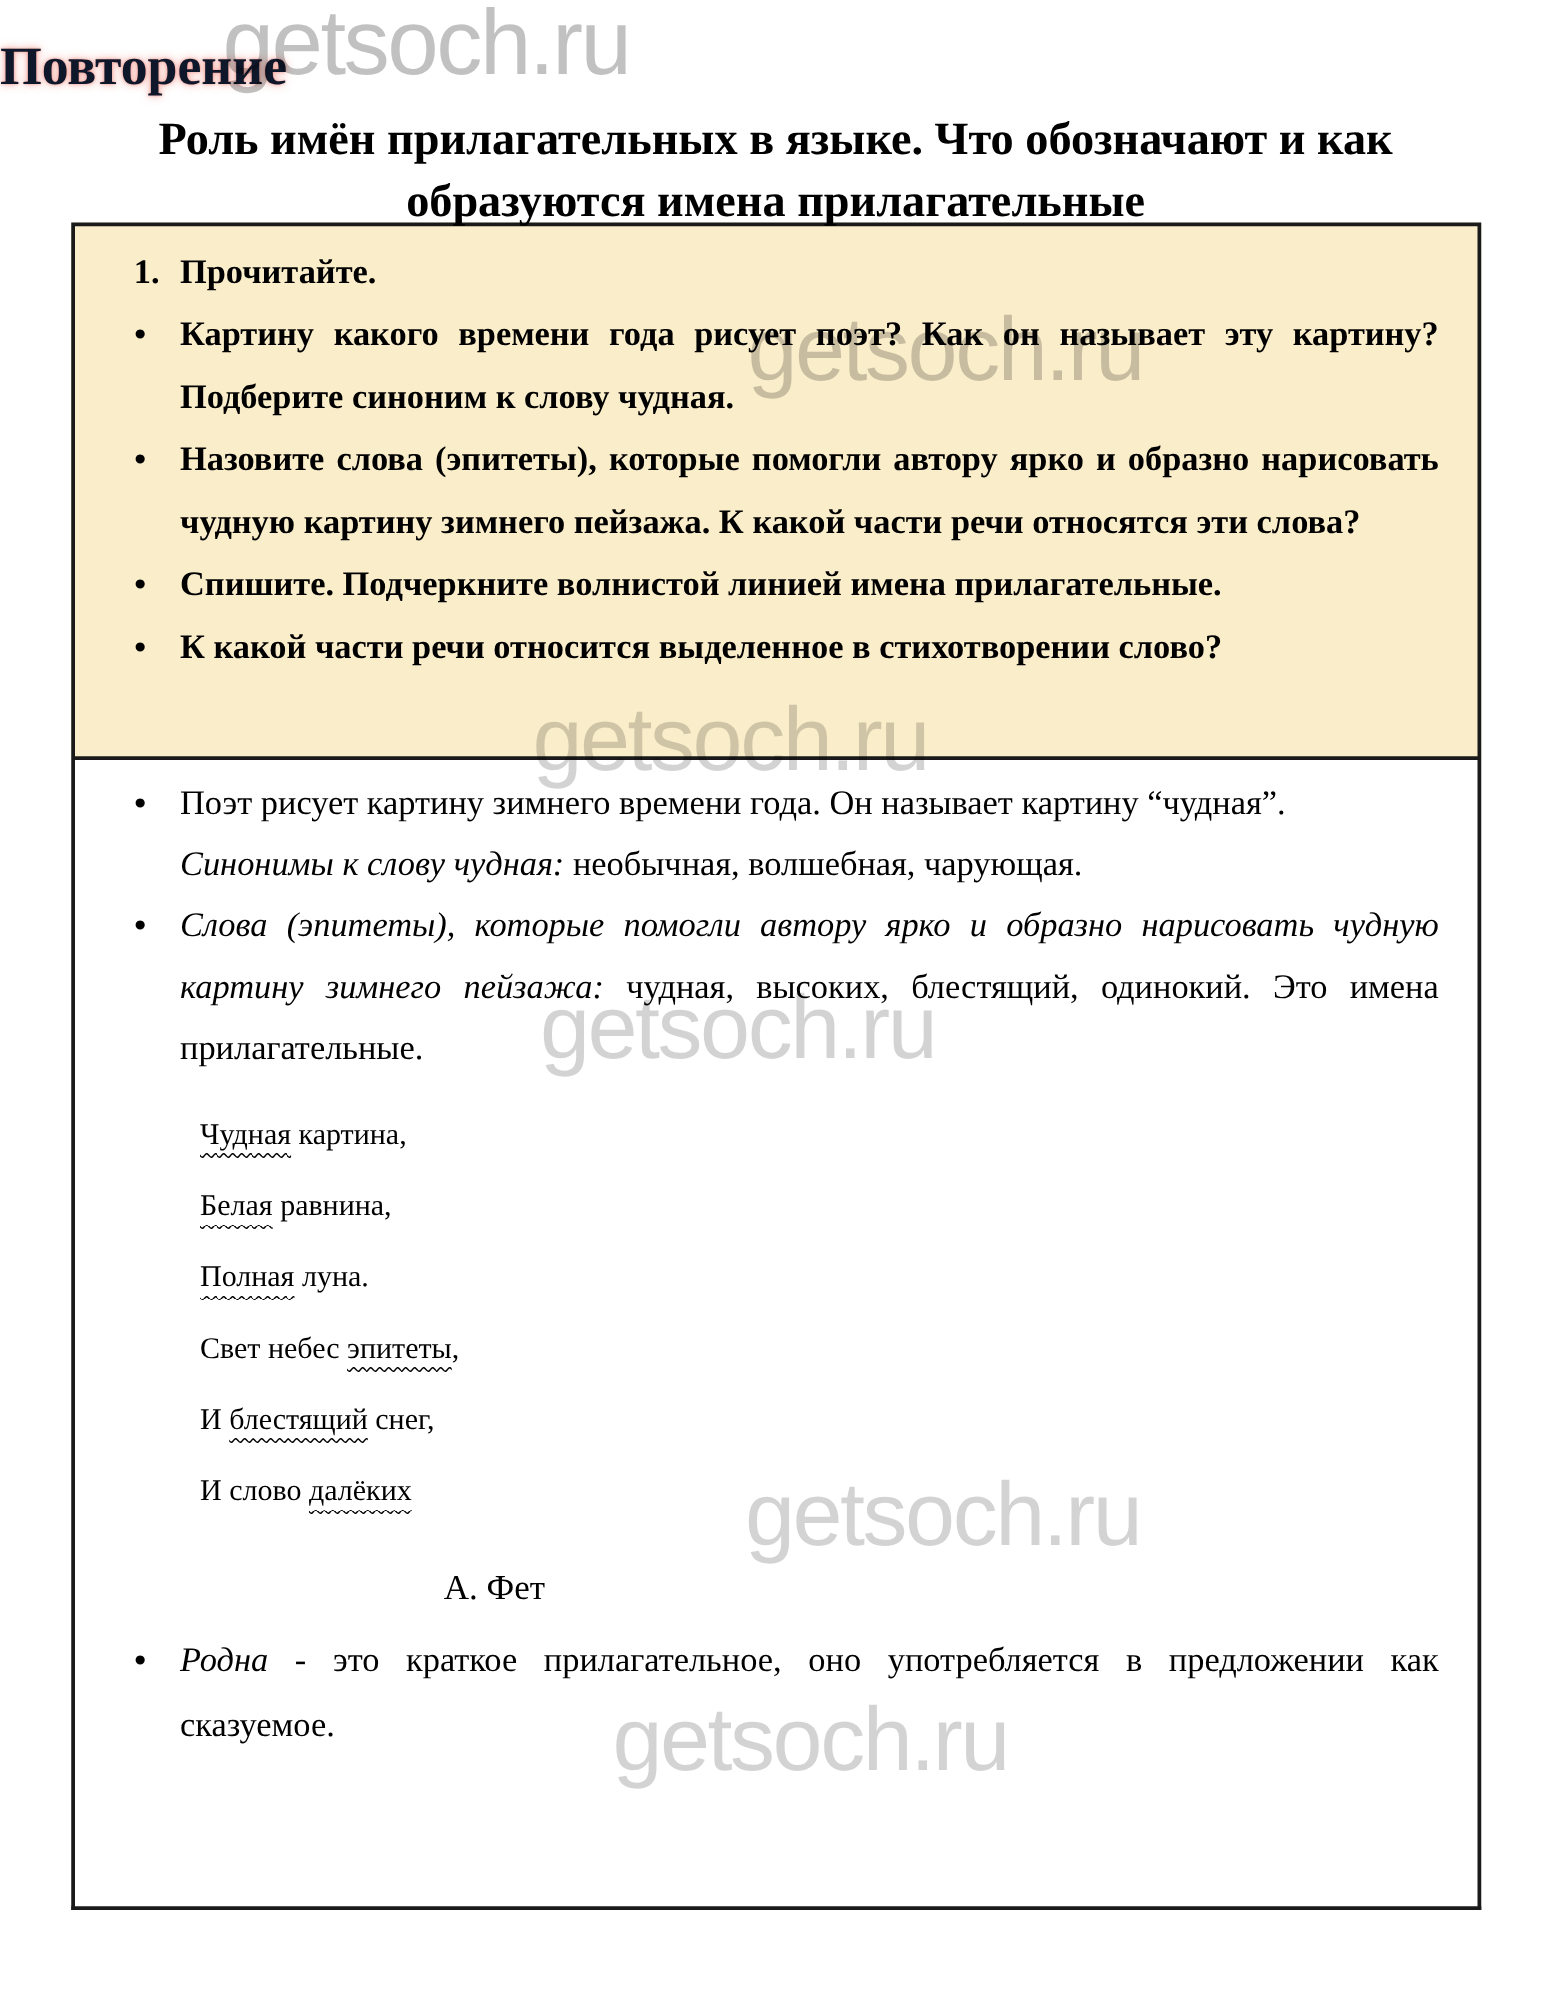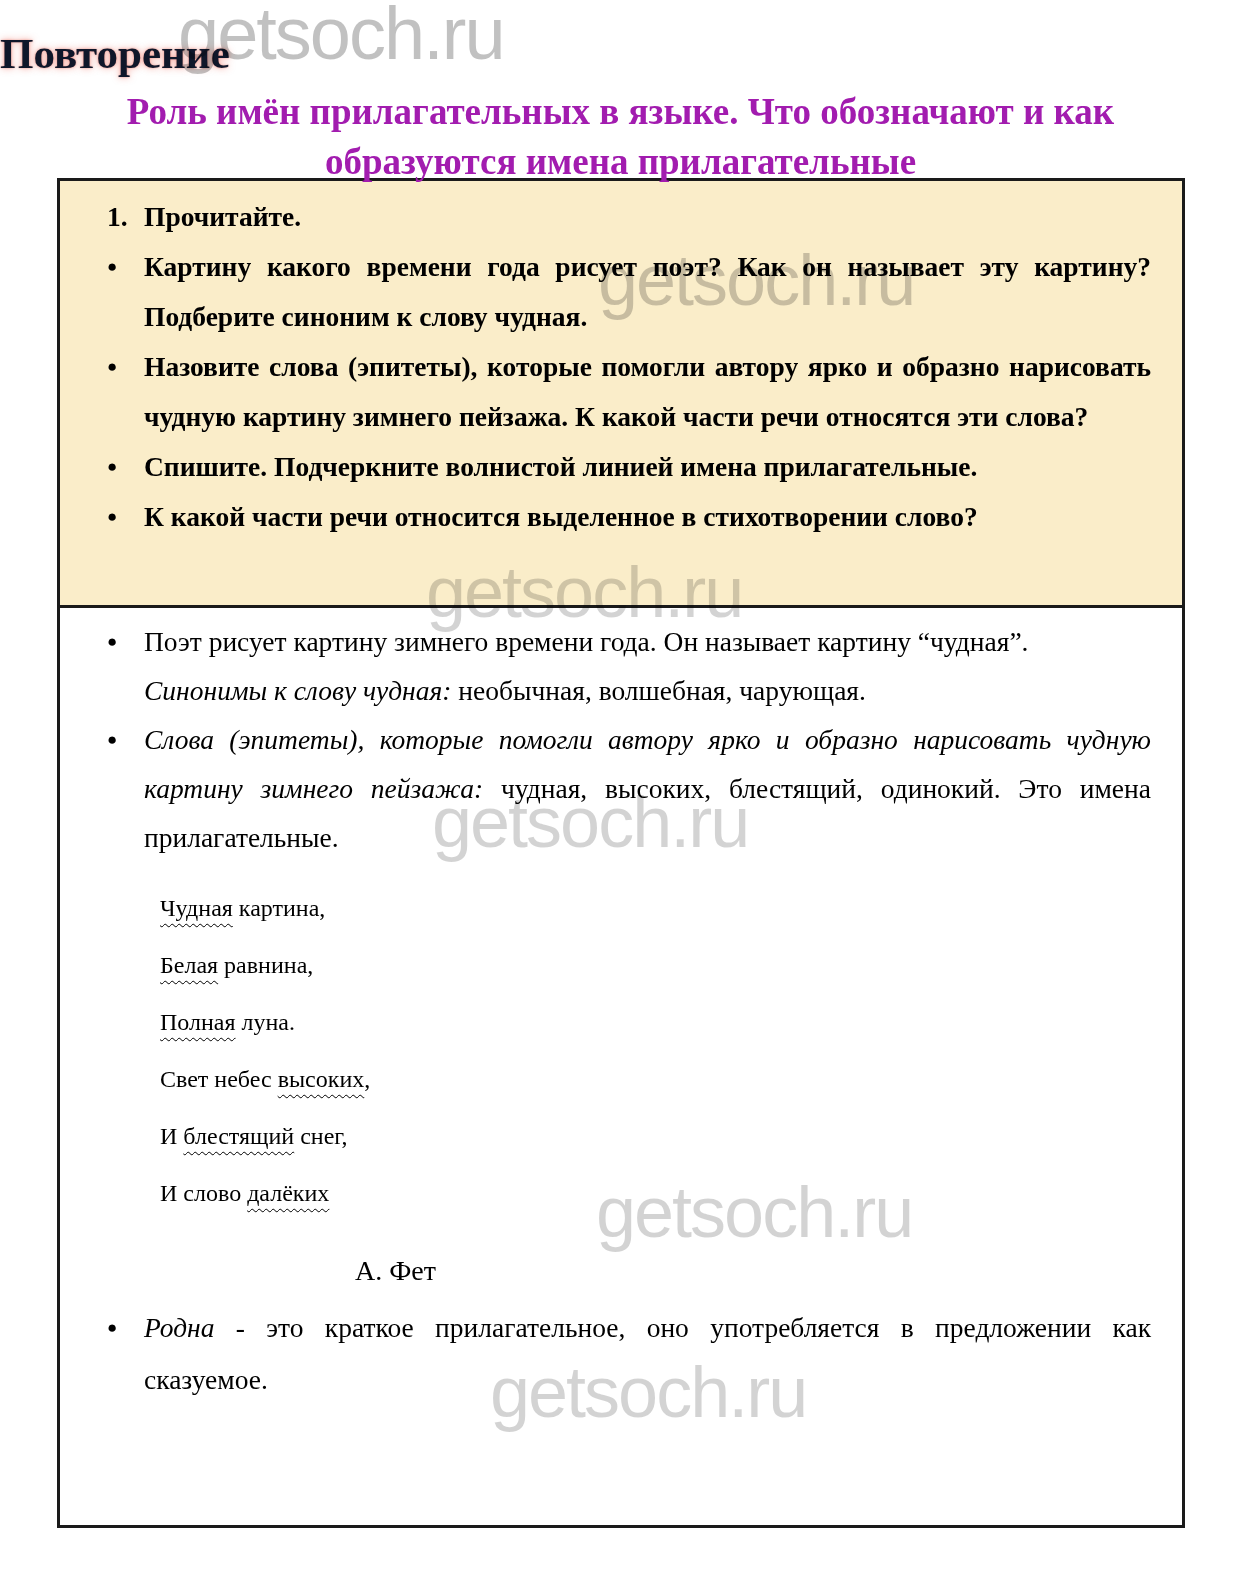--- a/index.html
+++ b/index.html
@@ -41,21 +41,21 @@
     color:#0f172a;
     text-shadow:0 0 7px rgba(235,70,50,0.50), 0 0 2px rgba(200,40,25,0.40);
     position:relative; z-index:2;
   }
   .subtitle {
     margin:9px 0 0 0;
     text-align:center;
     font-size:37px;
     font-weight:bold;
     line-height:50px;
-    color:#a21caf;
+    color:#000000;
     position:relative; z-index:2;
   }
 
   
   .box {
     box-sizing:border-box;
     width:1128px;
     margin-left:57px;
     border:3px solid #1a1a1a;
     position:relative;
@@ -152,21 +152,21 @@
 
   <div class="row">
     <span class="marker dot">●</span>
     <span class="txt just"><span class="it">Слова (эпитеты), которые помогли автору ярко и образно нарисовать чудную картину зимнего пейзажа:</span><span> чудная, высоких, блестящий, одинокий. Это имена прилагательные.</span></span>
   </div>
 
   <div class="poem">
     <div class="pline"><span class="wavy">Чудная</span><span> картина,</span></div>
     <div class="pline"><span class="wavy">Белая</span><span> равнина,</span></div>
     <div class="pline"><span class="wavy">Полная</span><span> луна.</span></div>
-    <div class="pline"><span>Свет небес </span><span class="wavy">высоких</span><span>,</span></div>
+    <div class="pline"><span>Свет небес </span><span class="wavy">эпитеты</span><span>,</span></div>
     <div class="pline"><span>И </span><span class="wavy">блестящий</span><span> снег,</span></div>
     <div class="pline"><span>И слово </span><span class="wavy">далёких</span></div>
   </div>
 
   <div class="poem-author">А. Фет</div>
 
   <div class="row last-item">
     <span class="marker dot">●</span>
     <span class="txt just"><span class="it">Родна</span><span> - это краткое прилагательное, оно употребляется в предложении как сказуемое.</span></span>
   </div>

